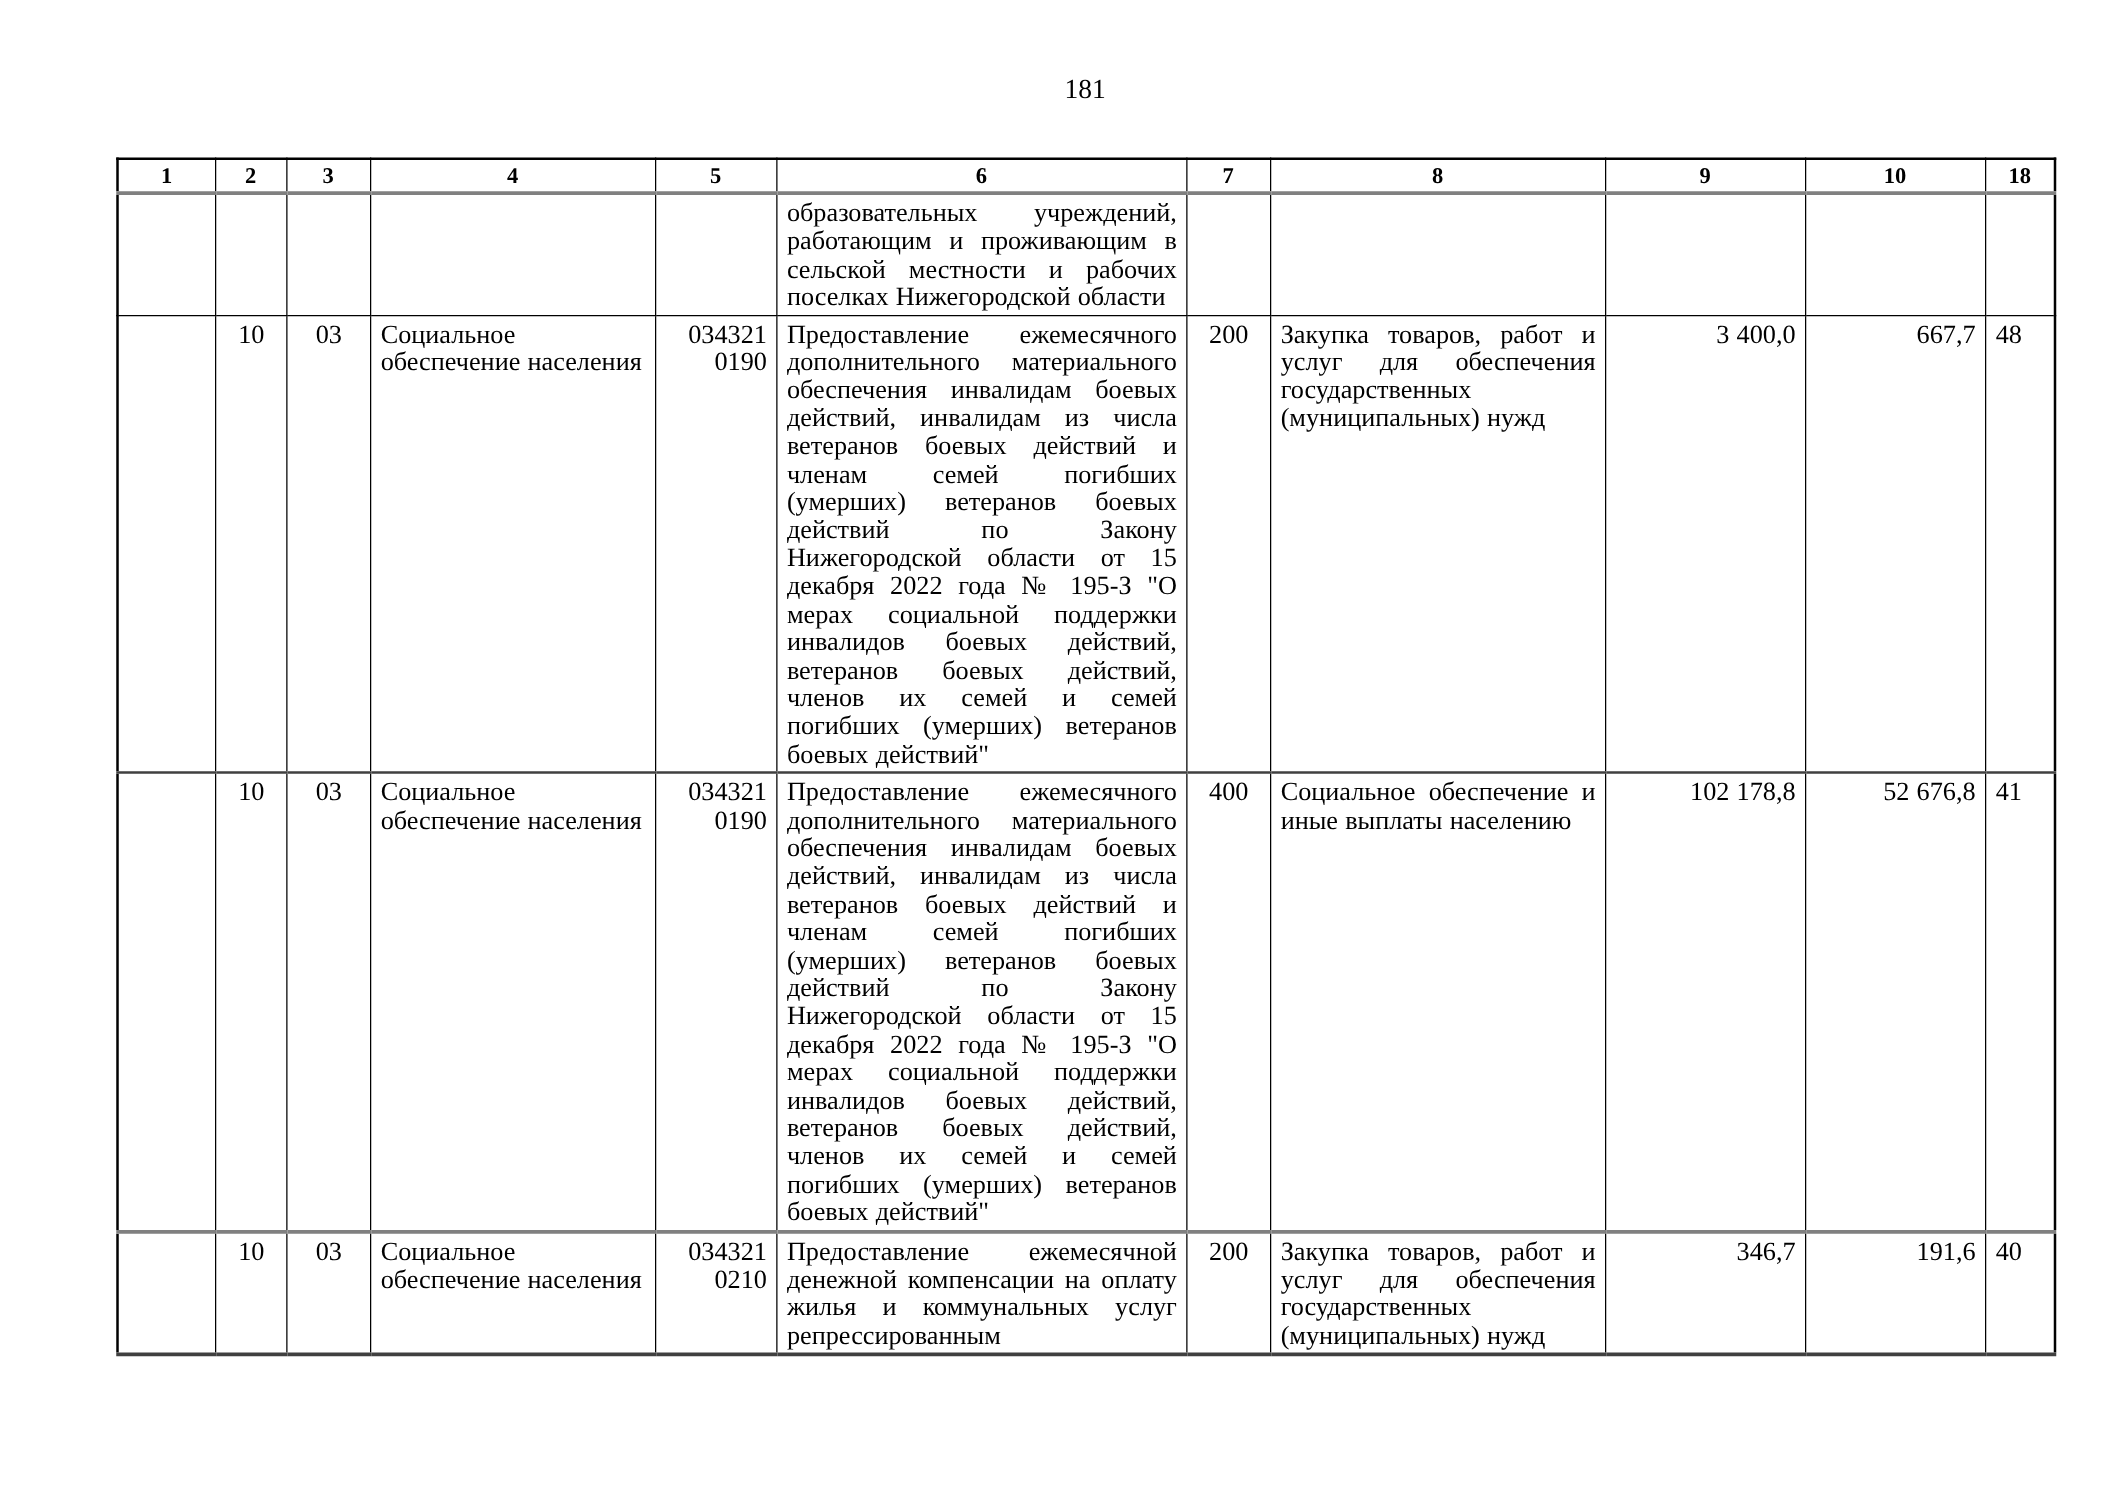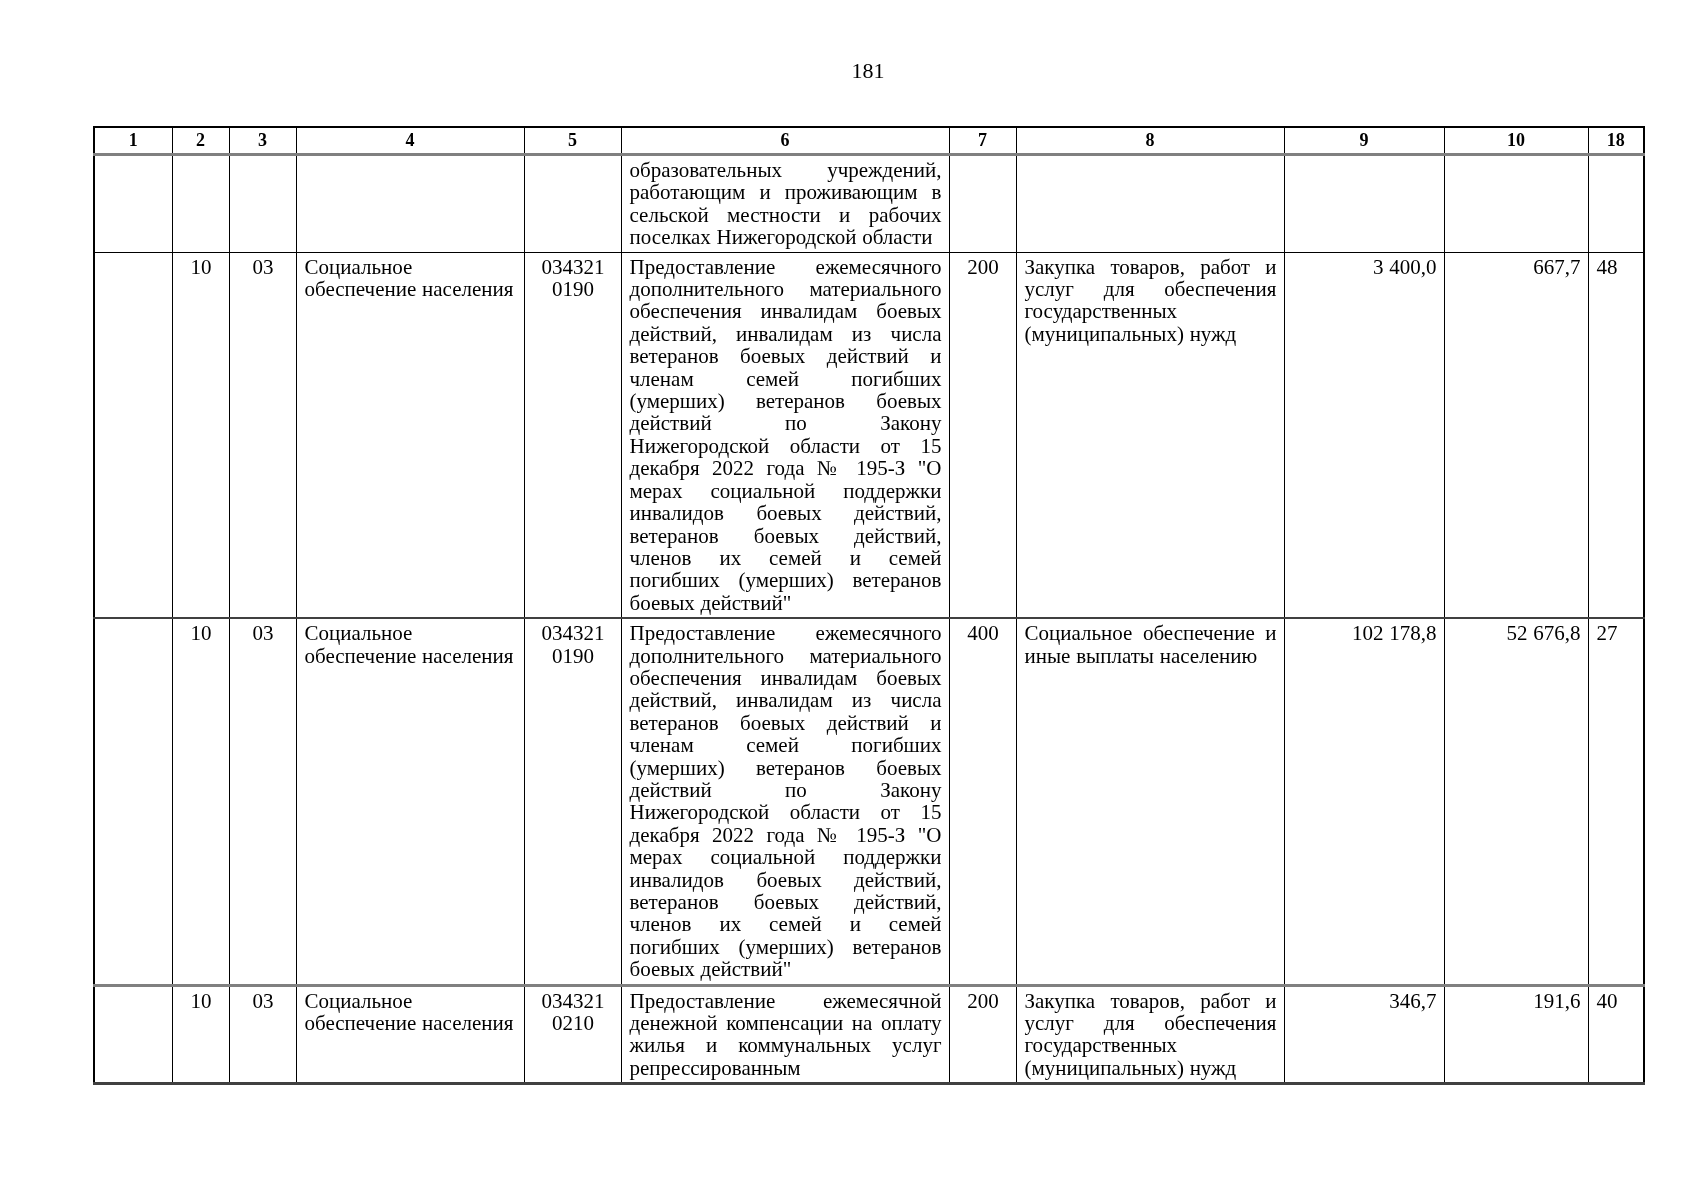--- a/index.html
+++ b/index.html
@@ -60,21 +60,21 @@
   }
   tr.r-cont { height: 87px; }
   tr.r-b    { height: 357px; }
   tr.r-c    { height: 340px; }
   tr.r-d    { height: 92px; }
   tr.r-c td { border-top: 2px solid #404040; }
   tr.r-d td { border-top: 3px solid #808080; border-bottom: 3px solid #404040; }
   td.ctr  { text-align: center; }
   td.lft  { text-align: left; margin-left: 17px; }
   td.just { text-align: justify; }
-  td.code { text-align: center; white-space: pre-line; }
+  td.code { text-align: right; white-space: pre-line; }
   td.num  { text-align: right; vertical-align: bottom; padding-bottom: 5px; }
   td.pct  { text-align: left; vertical-align: bottom; padding-bottom: 5px; }
 </style>
 </head>
 <body>
 
 <div class="page">
 
   <div class="page-number">181</div>
 
@@ -141,21 +141,21 @@
           <td class="ctr">10</td>
           <td class="ctr">03</td>
           <td class="lft">Социальное обеспечение населения</td>
           <td class="code">034321
 0190</td>
           <td class="just">Предоставление ежемесячного дополнительного материального обеспечения инвалидам боевых действий, инвалидам из числа ветеранов боевых действий и членам семей погибших (умерших) ветеранов боевых действий по Закону Нижегородской области от 15 декабря 2022 года № 195-З "О мерах социальной поддержки инвалидов боевых действий, ветеранов боевых действий, членов их семей и семей погибших (умерших) ветеранов боевых действий"</td>
           <td class="ctr">400</td>
           <td class="just">Социальное обеспечение и иные выплаты населению</td>
           <td class="num">102 178,8</td>
           <td class="num">52 676,8</td>
-          <td class="pct">27</td>
+          <td class="pct">41</td>
         </tr>
         <tr class="r-d">
           <td class="ctr"></td>
           <td class="ctr">10</td>
           <td class="ctr">03</td>
           <td class="lft">Социальное обеспечение населения</td>
           <td class="code">034321
 0210</td>
           <td class="just">Предоставление ежемесячной денежной компенсации на оплату жилья и коммунальных услуг репрессированным</td>
           <td class="ctr">200</td>

